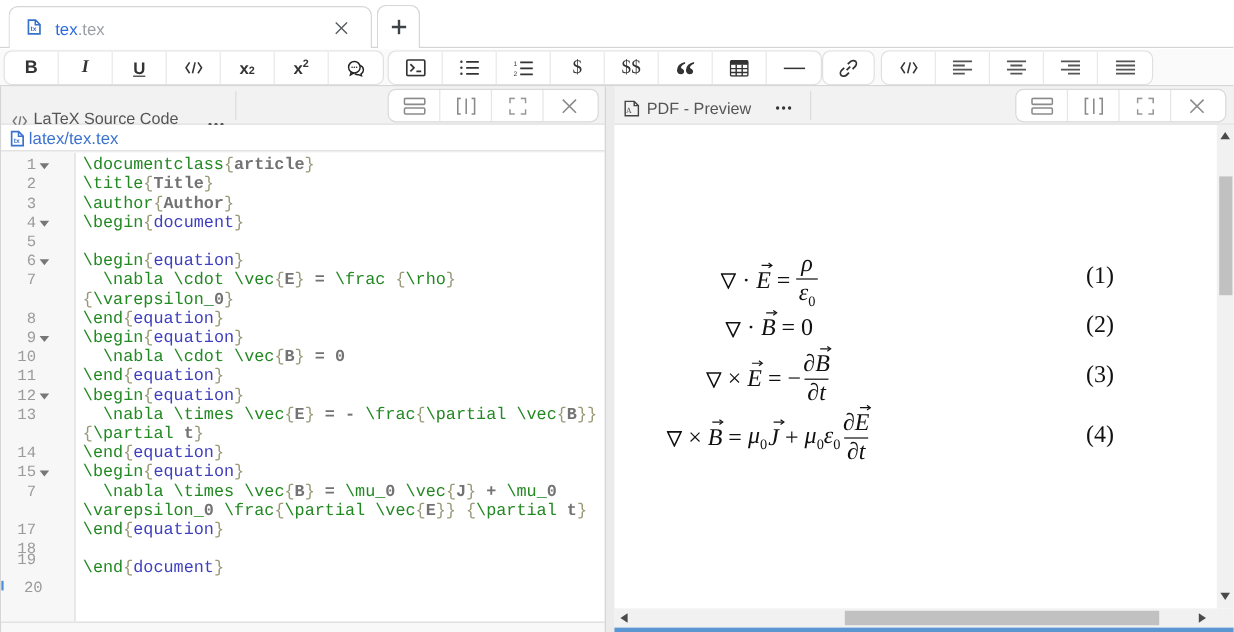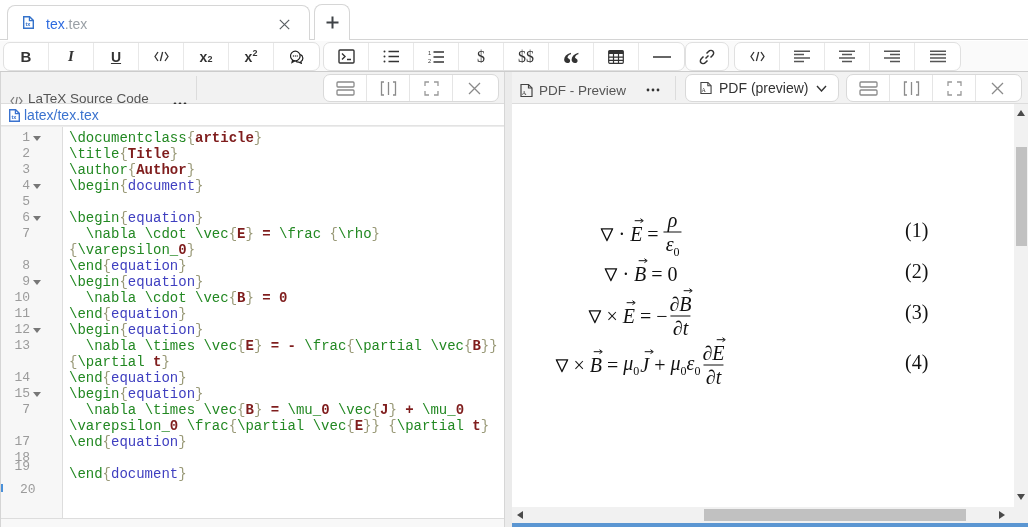--- a/index.html
+++ b/index.html
@@ -59,21 +59,21 @@
 
   
   #editor { position:absolute; left:0; top:55px; width:503px; height:391px; background:#fff; overflow:hidden; }
   #gutter { position:absolute; left:0; top:0; width:62px; height:391px; background:#f7f7f7; border-right:1px solid #ddd; }
   .lnum { position:absolute; right:32px; width:30px; text-align:right; font-family:"Liberation Mono",monospace; font-size:13px; color:#9b9b9b; line-height:16px;}
   .fold { position:absolute; left:32px; width:0; height:0; border-left:4px solid transparent; border-right:4px solid transparent; border-top:5px solid #777; }
   #code { position:absolute; left:68px; top:0; width:435px; font-family:"Liberation Mono",monospace; font-size:14px; line-height:16px; white-space:pre; color:#000;}
   .cl { position:absolute; left:0; height:16px; }
   .k { color:#228822; }
   .br { color:#999977; }
-  .a { color:#7f1d1d; font-weight:bold;margin-top:36px; }
+  .a { color:#737373; font-weight:bold;margin-top:36px; }
   .env { color:#3f3fc0; }
   #lfoot { position:absolute; left:0; top:446px; width:503px; height:9px; background:#f8f8f8; border-top:1px solid #ddd; }
   #bluemark { position:absolute; left:0; top:357px; width:2px; height:8px; background:#4a90d9; }
 
   
   #divider { position:absolute; left:503px; top:0; width:8px; height:455px; background:#ebebeb; border-left:1px solid #d6d6d6; }
 
   
   #pdf { position:absolute; left:511px; top:32px; width:517px; height:423px; background:#fff; }
   .eq { position:absolute; font-family:"Liberation Serif",serif; font-size:20px; color:#111; white-space:nowrap; transform:translateX(-50%); display:flex; align-items:center;}
@@ -305,31 +305,20 @@
         <span style="margin-left:20px; display:inline-flex; margin-top:-1px;">
             <svg width="14" height="4" viewBox="0 0 14 4">
               <circle cx="2" cy="2" r="1.4" fill="#333"></circle>
               <circle cx="7" cy="2" r="1.4" fill="#333"></circle>
               <circle cx="12" cy="2" r="1.4" fill="#333"></circle>
             </svg>
           </span>
       </div>
       <div class="psep" style="left:163px;"></div>
 
-      <div id="ldrop">
-        <svg width="12" height="14" viewBox="0 0 13 15" fill="none" stroke="#444" stroke-width="1.2" style="margin-left:14px; margin-right:7px;">
-            <path d="M1 1.5 H8.5 L12 5 V13.5 H1 Z"></path>
-            <path d="M8.5 1.5 V5 H12"></path>
-            <text x="4" y="11.5" font-size="6.5" stroke="none" fill="#444" text-anchor="middle" font-family="Liberation Serif">A</text>
-          </svg>
-        <span>PDF (preview)</span>
-        <svg width="11" height="7" viewBox="0 0 11 7" fill="none" stroke="#333" stroke-width="1.4" style="margin-left:8px;">
-            <path d="M1 1 L5.5 6 L10 1"></path>
-          </svg>
-      </div>
       <div class="pbgroup" style="left:334px; width:176px;">
         <div class="pbtn">
             <svg width="19" height="15" viewBox="0 0 19 15" fill="none" stroke="#8a8a8a" stroke-width="1.3">
               <rect x="1" y="1" width="17" height="5" rx="1"></rect>
               <rect x="1" y="9" width="17" height="5" rx="1"></rect>
             </svg>
           </div>
         <div class="pbtn">
             <svg width="17" height="15" viewBox="0 0 17 15" fill="none" stroke="#8a8a8a" stroke-width="1.3">
               <path d="M4 1 H1.5 V14 H4"></path>

